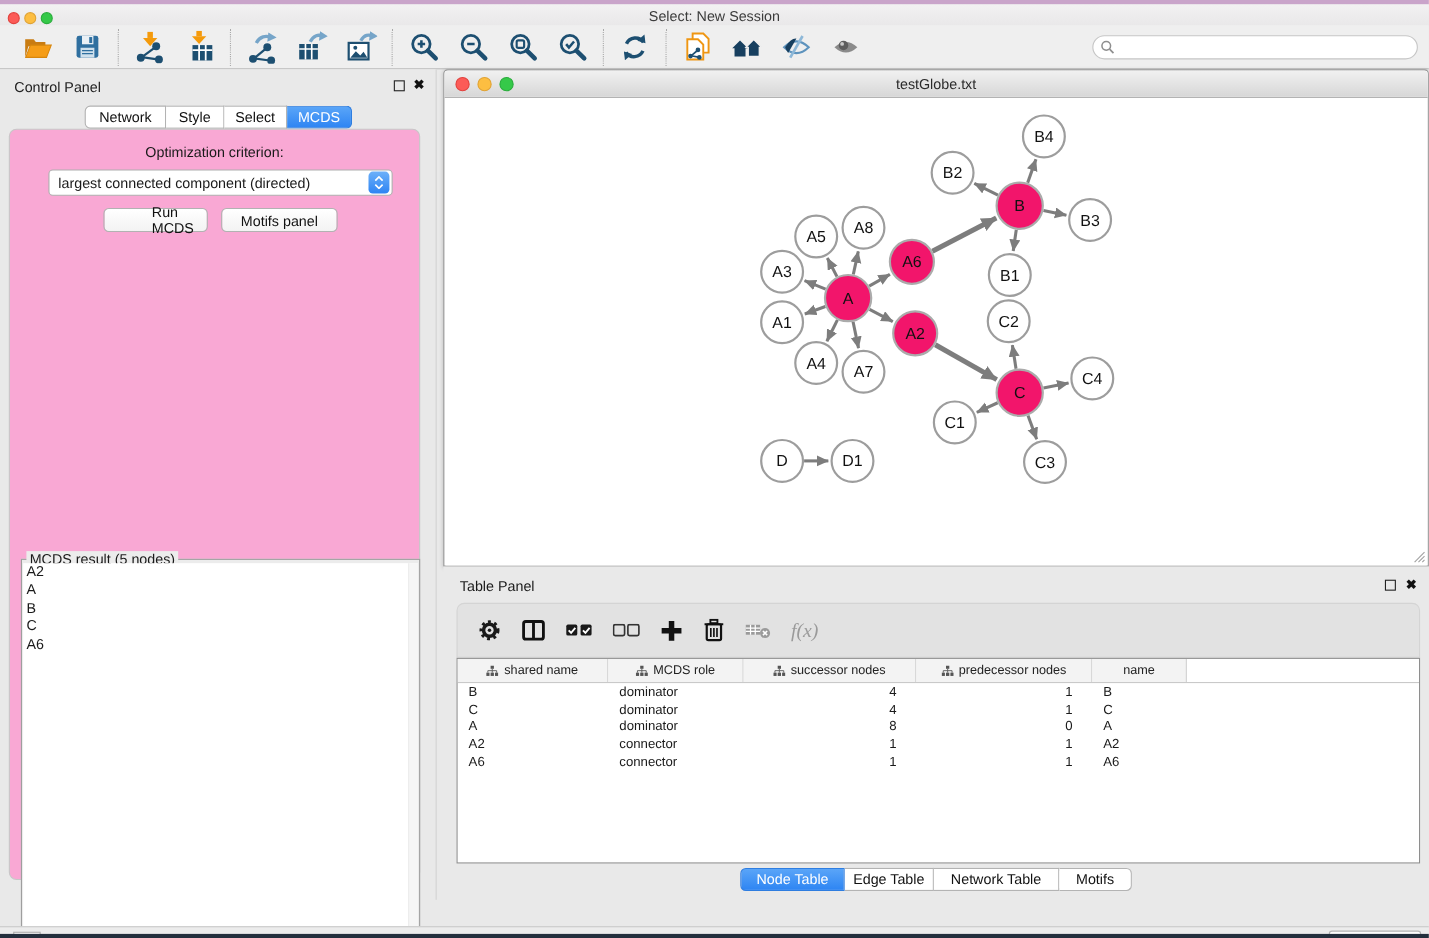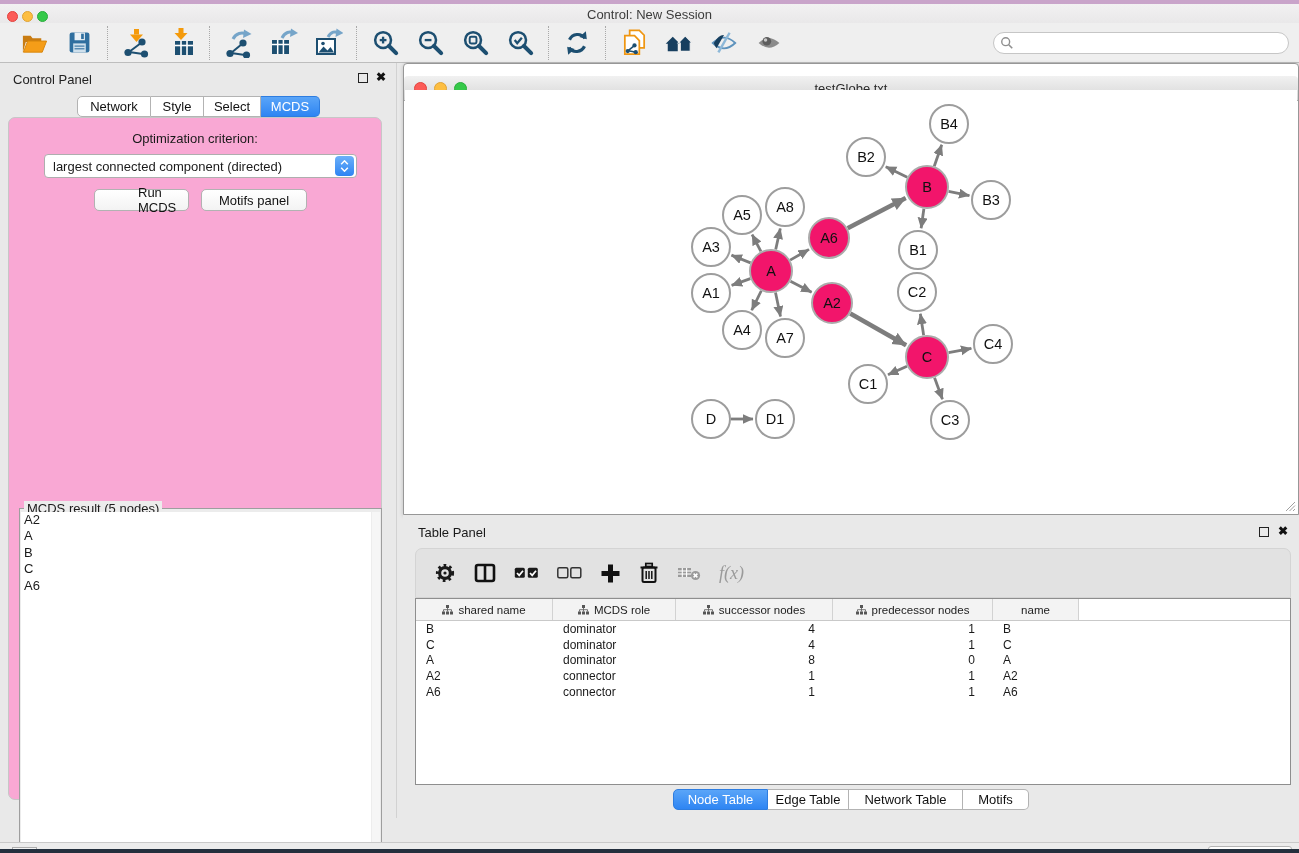--- a/index.html
+++ b/index.html
@@ -46,21 +46,21 @@
   .closep-btn { left:192px; width:106px; }
 
   .mcds-fieldset { position:absolute; left:10px; top:390px; width:363px; height:336px; border:1px solid #9e9e9e; background:#ececec; }
   .mcds-legend { position:absolute; left:4px; top:-8px; background:#ececec; padding:0 3px; font-size:13px; }
   .mcds-list { position:absolute; left:1px; top:3px; right:1px; bottom:1px; background:#fff; overflow:hidden; }
   .mcds-item { font-size:13px; line-height:16.4px; padding-left:3px; }
   .mcds-scroll { position:absolute; right:1px; top:3px; width:9px; bottom:1px; background:#f6f6f6; border-left:1px solid #ededed; }
 
   
   .net-window { position:absolute; left:403px; top:63px; width:896px; height:452px; background:#fff; border:1px solid #979797; border-radius:4px 4px 0 0; box-shadow:0 1px 4px rgba(0,0,0,.18); }
-  .net-titlebar { position:absolute; left:0; top:0; right:0; height:25px; background:linear-gradient(#f1f1f1,#d7d7d7); border-bottom:1px solid #ababab; border-radius:4px 4px 0 0;margin-top:12px; }
+  .net-titlebar { position:absolute; left:0; top:0; right:0; height:25px; background:linear-gradient(#f1f1f1,#d7d7d7); border-bottom:1px solid #ababab; border-radius:4px 4px 0 0; }
   .net-titlebar .ntl { position:absolute; top:6px; width:13px; height:13px; border-radius:50%; }
   .ntl.red { left:10px; background:#fc5b57; border:1px solid #e2423e; }
   .ntl.yellow { left:30px; background:#fdbe41; border:1px solid #e0a334; }
   .ntl.green { left:50px; background:#35c949; border:1px solid #2aad3c; }
   .net-title { position:absolute; left:0; right:0; top:5px; text-align:center; font-size:13px; color:#2a2a2a; }
   .net-canvas { position:absolute; left:1px; top:26px; width:892px; height:424px; background:#fff; }
   .resize-grip { position:absolute; right:2px; bottom:2px; }
 
   
   .table-panel { position:absolute; left:403px; top:515px; width:896px; height:303px; background:#e9e9e9; }
@@ -89,21 +89,21 @@
   svg { display:block; }
 </style>
 </head>
 <body>
 
 <div class="desktop-strip"></div>
 <div class="titlebar">
   <span class="tl red"></span>
   <span class="tl yellow"></span>
   <span class="tl green"></span>
-  <div class="title">Control: New Session</div>
+  <div class="title">Select: New Session</div>
 </div>
 
 <div class="toolbar">
   <div class="tb-group">
     <div class="tb-btn">
       <svg width="29" height="29" viewBox="0 0 30 30">
           <path fill="#c97c12" d="M3 25 V8 h8 l2 2.5 h9 v4 H6 z"></path>
           <path fill="#f59d18" stroke="#d8860c" stroke-width="1" d="M3.5 25 L8 13.5 h19.5 L23 25 z"></path>
         </svg>
     </div>

